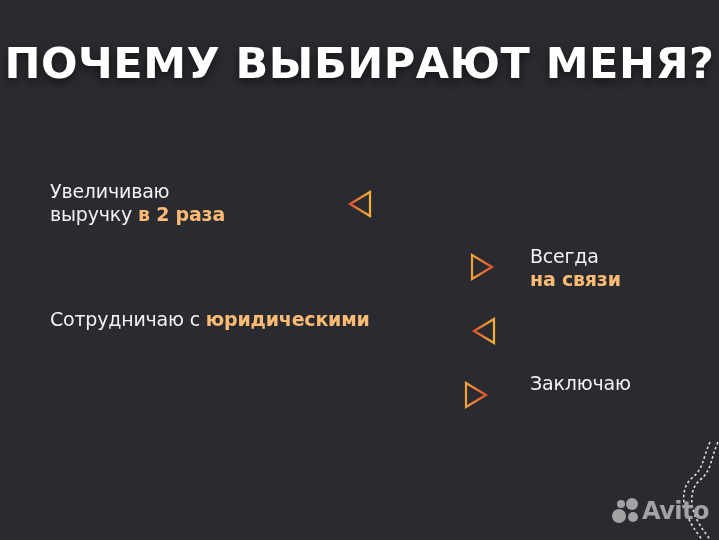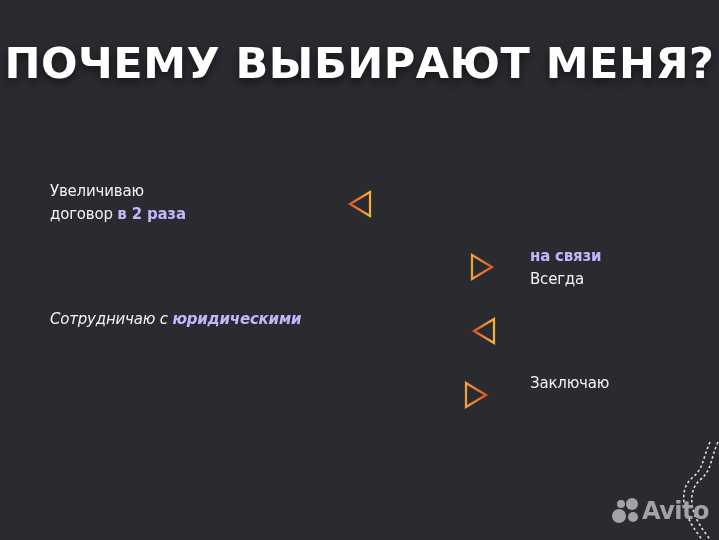--- a/index.html
+++ b/index.html
@@ -14,45 +14,45 @@
       position: absolute; left: 0; right: 0; top: 38px;
       text-align: center;
       font-family: "DejaVu Sans", sans-serif;
       font-weight: bold; font-size: 43px; letter-spacing: 0.5px;
       color: #ffffff;
       text-shadow: 0 4px 10px rgba(0,0,0,0.55);
     }
     .text-block {
       position: absolute;
       font-family: "DejaVu Sans", sans-serif;
-      font-size: 15px; line-height: 23px; color: #f2f2f2;
+      font-size: 19px; line-height: 23px; color: #f2f2f2;
       font-weight: normal; letter-spacing: -0.2px;
     }
-    .text-block b { font-weight: bold; color: #c4b5fd; }
+    .text-block b { font-weight: bold; color: #fdba74; }
     .line { position: absolute; height: 3px; }
     .line svg { display: block; }
     .arrow { position: absolute; }
     .avito {
       position: absolute; left: 612px; top: 497px;
       display: flex; align-items: center;
       color: #a3a3a6; font-family: "DejaVu Sans", sans-serif;
       font-weight: bold; font-size: 24px; letter-spacing: -0.5px;
     }
     .avito-dots { width: 28px; height: 26px; margin-right: 2px; position: relative; }
     .avito-dots span { position: absolute; border-radius: 50%; background: #a3a3a6; }
     .deco { position: absolute; left: 660px; top: 440px; }
   </style>
 </head>
 <body>
 
 <div class="title">ПОЧЕМУ ВЫБИРАЮТ МЕНЯ?</div>
 
 <div class="text-block" style="left:50px; top:180px;">
   <div>Увеличиваю</div>
-  <div><span>договор </span><b>в 2 раза</b></div>
+  <div><span>выручку </span><b>в 2 раза</b></div>
 </div>
 <div class="arrow" style="left:347px; top:190px;">
   <svg width="26" height="28" viewBox="0 0 26 28">
     <defs>
         <linearGradient id="g1" x1="0" y1="0" x2="1" y2="0">
           <stop offset="0" stop-color="#e5542a"></stop>
           <stop offset="1" stop-color="#f2b23a"></stop>
         </linearGradient>
       </defs>
     <polygon points="3,14 23,2 23,26" fill="none" stroke="url(#g1)" stroke-width="2.2"></polygon>
@@ -86,25 +86,25 @@
     <defs>
         <linearGradient id="g2" x1="0" y1="0" x2="1" y2="0">
           <stop offset="0" stop-color="#f2a23a"></stop>
           <stop offset="1" stop-color="#e5542a"></stop>
         </linearGradient>
       </defs>
     <polygon points="3,2 23,14 3,26" fill="none" stroke="url(#g2)" stroke-width="2.2"></polygon>
   </svg>
 </div>
 <div class="text-block" style="left:530px; top:245px;">
+  <div>Всегда</div>
   <div><b>на связи</b></div>
-  <div>Всегда</div>
 </div>
 
-<div class="text-block" style="left:50px; top:308px;font-style:italic;">
+<div class="text-block" style="left:50px; top:308px;">
   <div><span>Сотрудничаю с </span><b>юридическими</b></div>
 </div>
 <div class="arrow" style="left:471px; top:317px;">
   <svg width="26" height="28" viewBox="0 0 26 28">
     <defs>
         <linearGradient id="g3" x1="0" y1="0" x2="1" y2="0">
           <stop offset="0" stop-color="#e5542a"></stop>
           <stop offset="1" stop-color="#f2b23a"></stop>
         </linearGradient>
       </defs>

